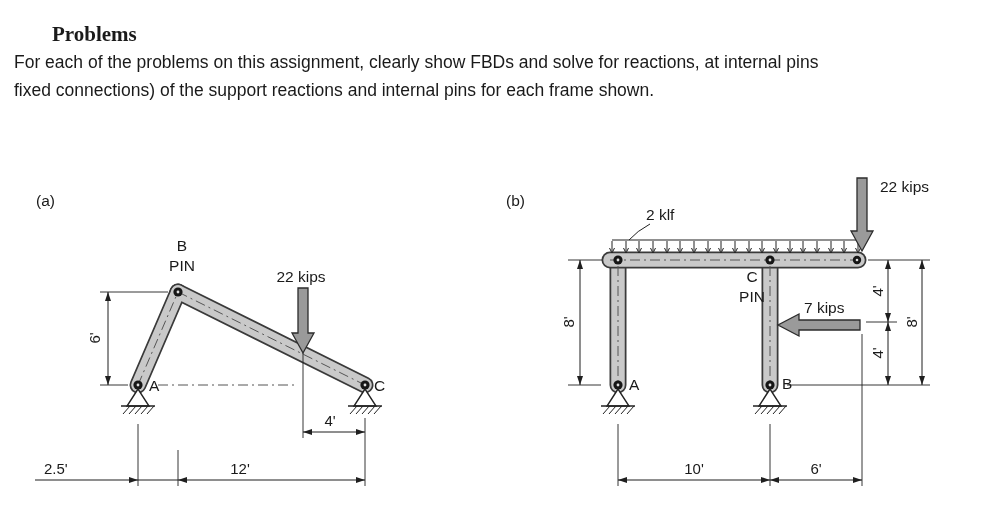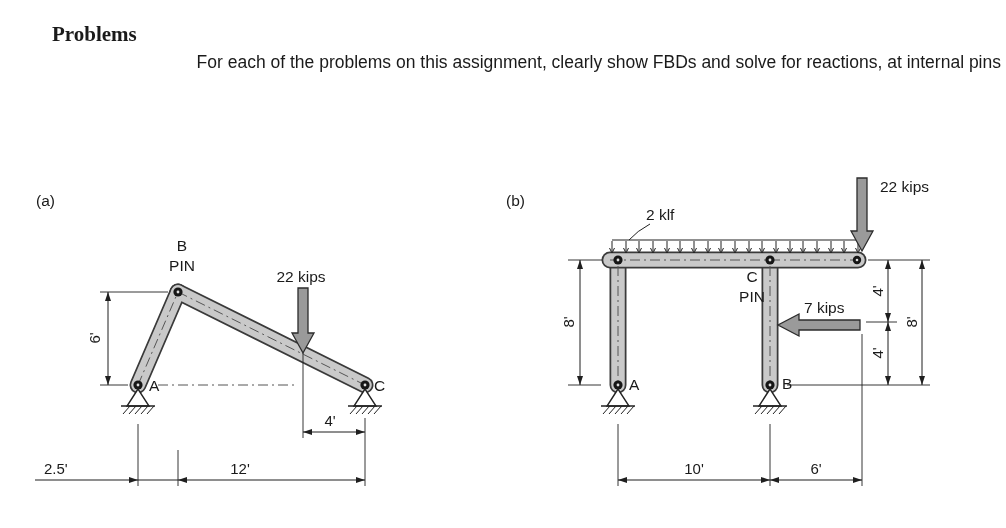--- a/index.html
+++ b/index.html
@@ -6,42 +6,43 @@
   body{
     width:1006px;height:528px;position:relative;overflow:hidden;
     background:#ffffff;color:#1a1a1a;
     font-family:"Liberation Sans",sans-serif;
   }
   .heading{
     position:absolute;left:40px;top:10px;margin:12px;
     font-family:"Liberation Serif",serif;font-size:21px;font-weight:bold;
   }
   .instructions{
-    position:absolute;left:36px;top:48px;width:965px;margin:0;
-    font-size:17.5px;line-height:28px;text-align:right;
+    position:absolute;left:14px;top:48px;width:965px;margin:0;
+    font-size:17.5px;line-height:28px;
   }
   .instructions .line{display:block;white-space:pre-wrap;}
   svg.diagram{position:absolute;left:0;top:0;}
   svg text{fill:#1a1a1a;font-family:"Liberation Sans",sans-serif;font-size:15.5px;}
   svg text.dim-text{font-size:15px;}
   .ext{stroke:#1f1f1f;stroke-width:0.9;}
   .dimline{stroke:#1f1f1f;stroke-width:1;}
   .ah{fill:#1f1f1f;stroke:none;}
   .member-outline{stroke:#3a3a3a;stroke-width:17;stroke-linecap:round;}
   .member-fill{stroke:#c9c9c9;stroke-width:13.5;stroke-linecap:round;}
   .centerline{stroke:#555;stroke-width:1;stroke-dasharray:10 4 2 4;fill:none;}
   .load-arrow{fill:#9a9a9a;stroke:#2c2c2c;stroke-width:1.3;}
 </style>
 </head>
 <body>
 
 <div class="heading">Problems</div>
 
 <div class="instructions">
   <span class="line">For each of the problems on this assignment, clearly show FBDs and solve for reactions, at internal pins</span>
+  <span class="line">fixed connections) of the support reactions and internal pins for each frame shown.</span>
 </div>
 
 <svg class="diagram" width="1006" height="528" viewBox="0 0 1006 528">
   <defs>
     <g id="pin-support">
       <path d="M0,2 L-11,19 L11,19 Z" fill="#ffffff" stroke="#222" stroke-width="1.4"></path>
       <line x1="-17" y1="19" x2="17" y2="19" stroke="#222" stroke-width="1.4"></line>
       <path d="M-15,27 L-8,19 M-9,27 L-2,19 M-3,27 L4,19 M3,27 L10,19 M9,27 L16,19" stroke="#222" stroke-width="1" fill="none"></path>
     </g>
   </defs>

